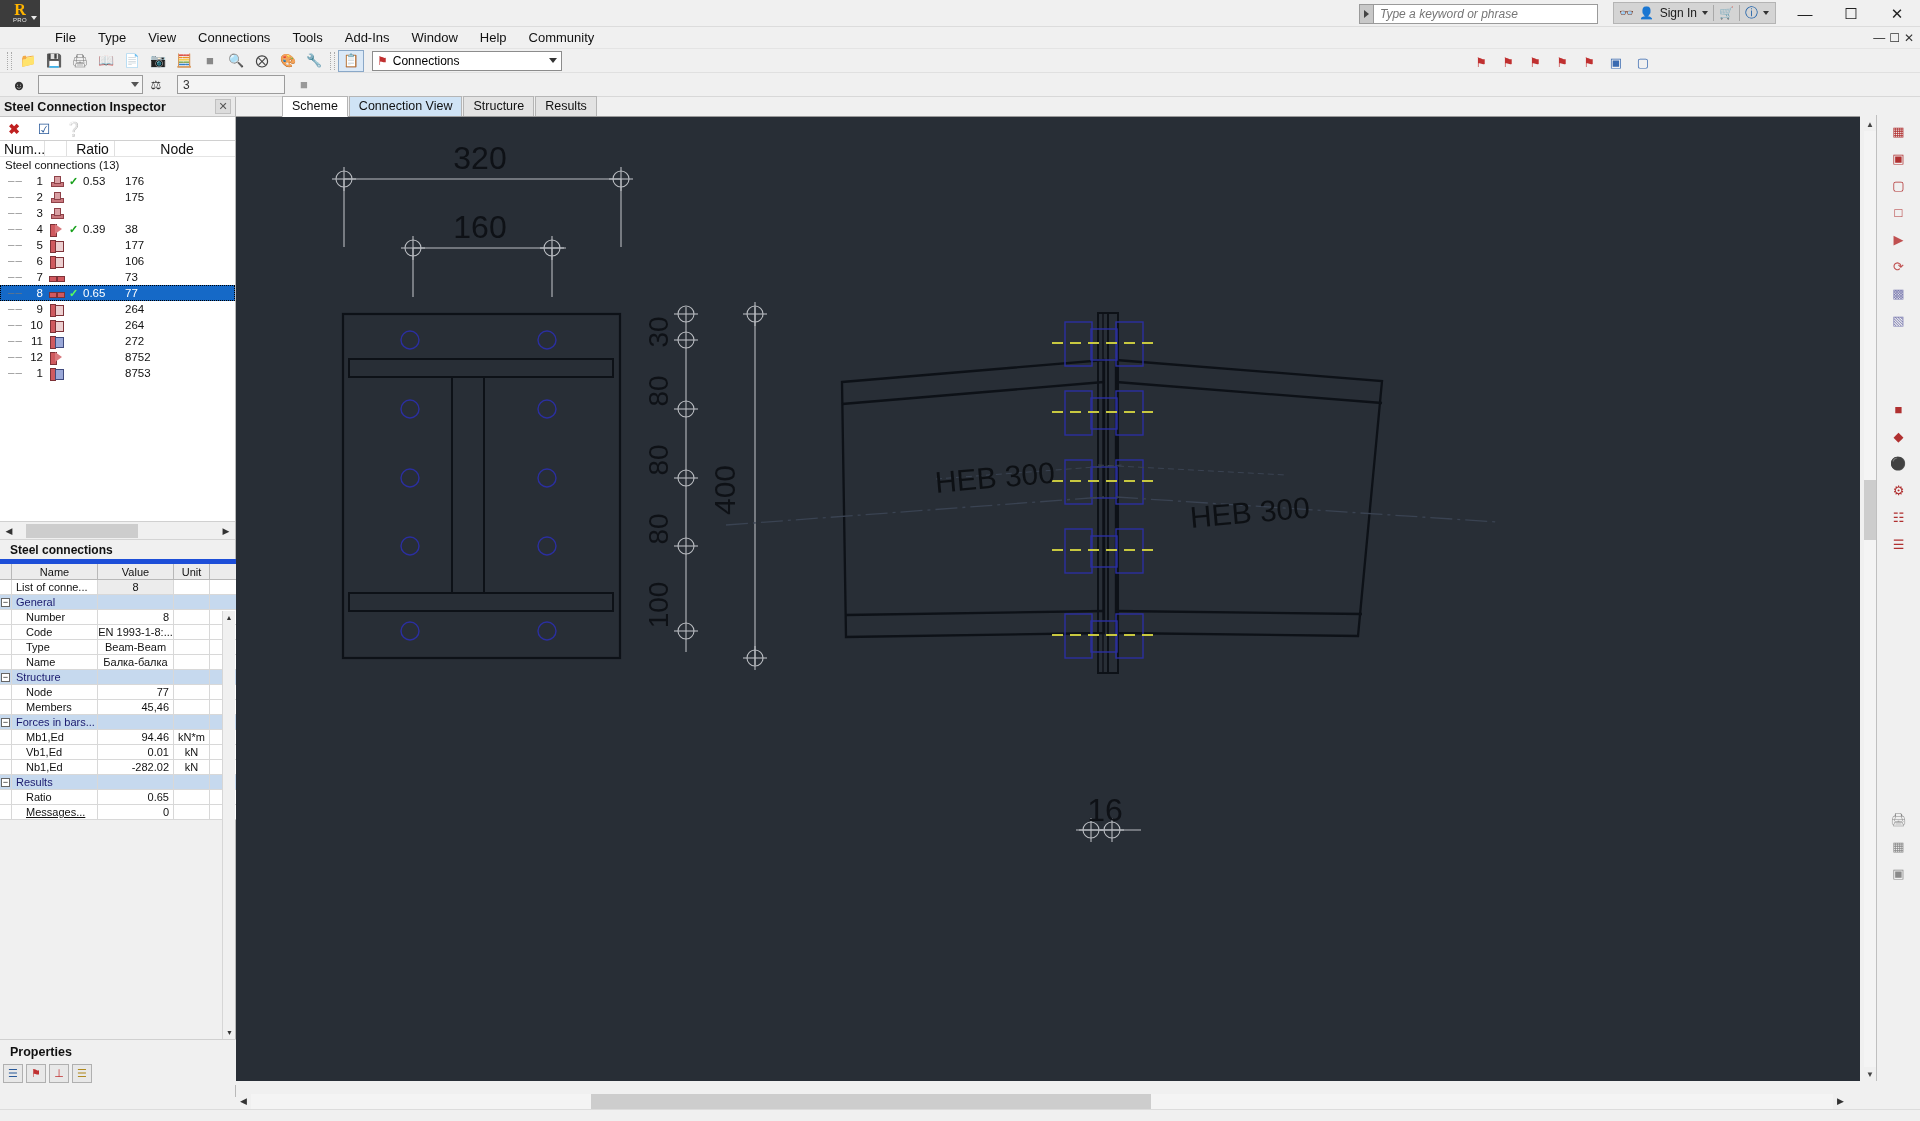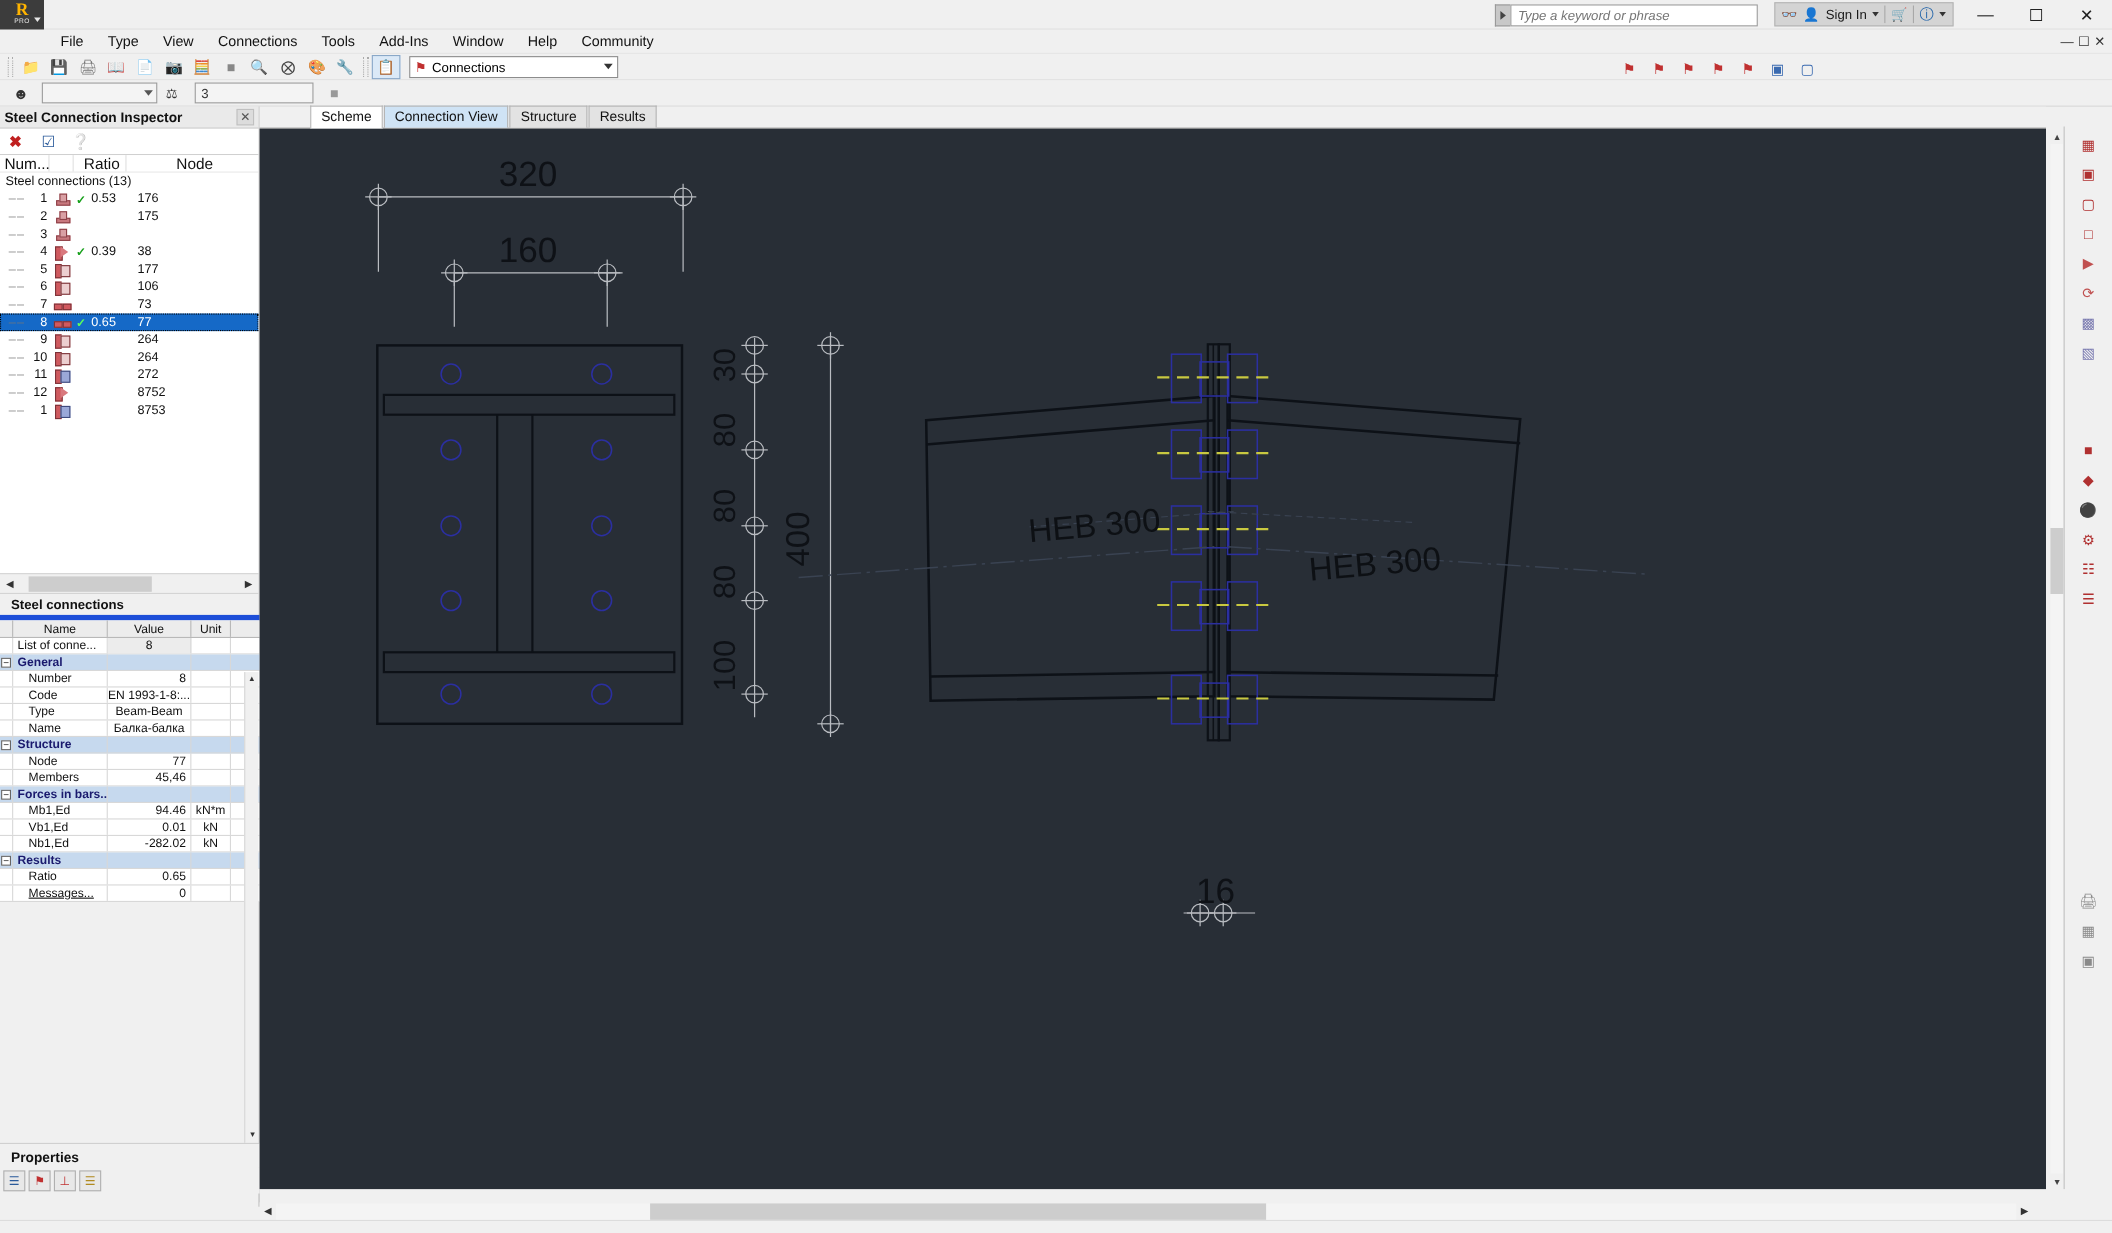--- a/index.html
+++ b/index.html
@@ -211,21 +211,21 @@
   .pgc3{width:36px;}
   .pgc4{flex:1;border-right:none !important;}
   .pg-row { display:flex; height:15px; font-size:11px; border-bottom:1px solid #d8d8d8;}
   .pg-row > div { border-right:1px solid #d8d8d8; line-height:15px; color:#111; overflow:hidden; white-space:nowrap;}
   .pg-row .nm { padding-left:4px; }
   .pg-row .nm.ind { padding-left:14px; }
   .pg-row .vl { text-align:center; }
   .pg-row .vl.r { text-align:right; padding-right:4px;}
   .pg-row .un { text-align:center; }
   .pg-section { background:#c6d9ee; }
-  .pg-section .nm { font-weight:bold; color:#1a1a6e; }
+  .pg-section .nm { font-weight:normal; color:#1a1a6e; }
   .pg-expander {
     width:12px; display:flex;align-items:center;justify-content:center;
     font-size:9px; color:#333;
   }
   .pg-expander span{
     display:inline-block;width:9px;height:9px;border:1px solid #666;background:#fff;
     line-height:7px;text-align:center;font-size:9px;
   }
   .pg-link { color:#2222aa; text-decoration:underline; }
   .pg-row.greyv .vl { background:#ececec; }

